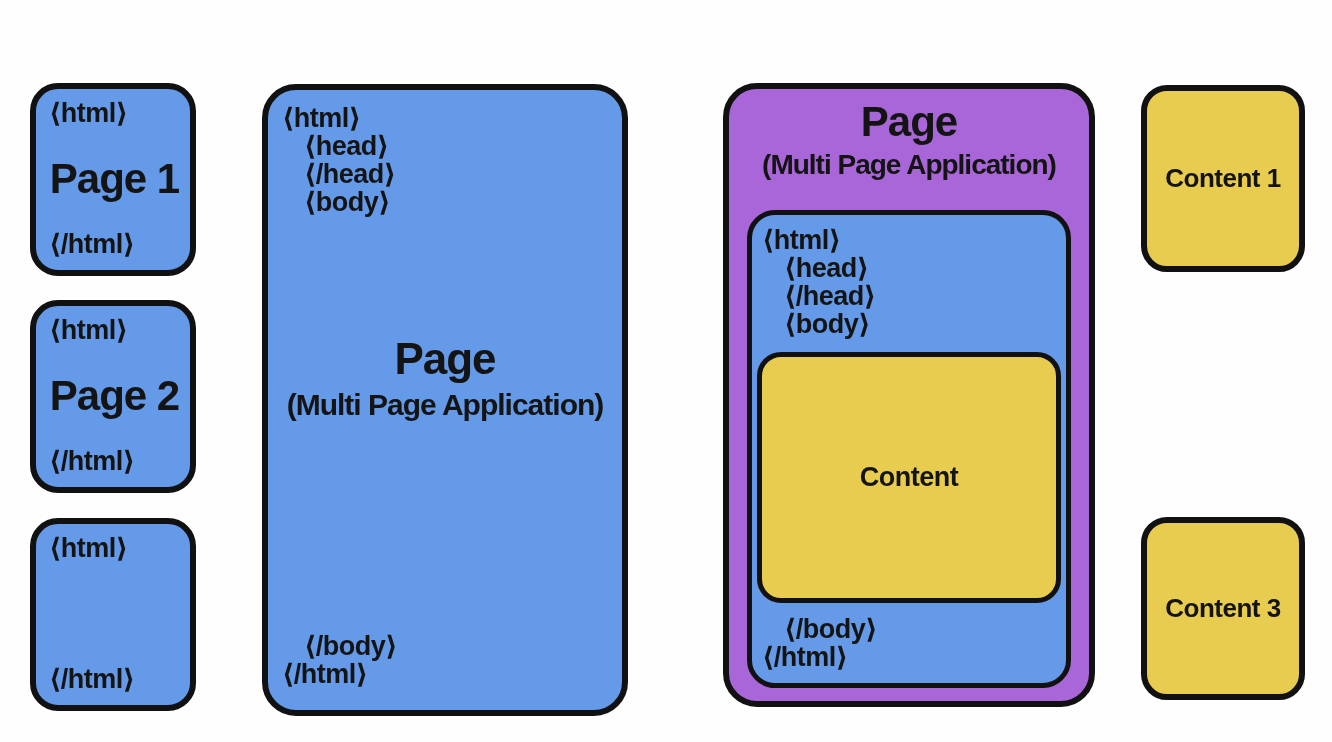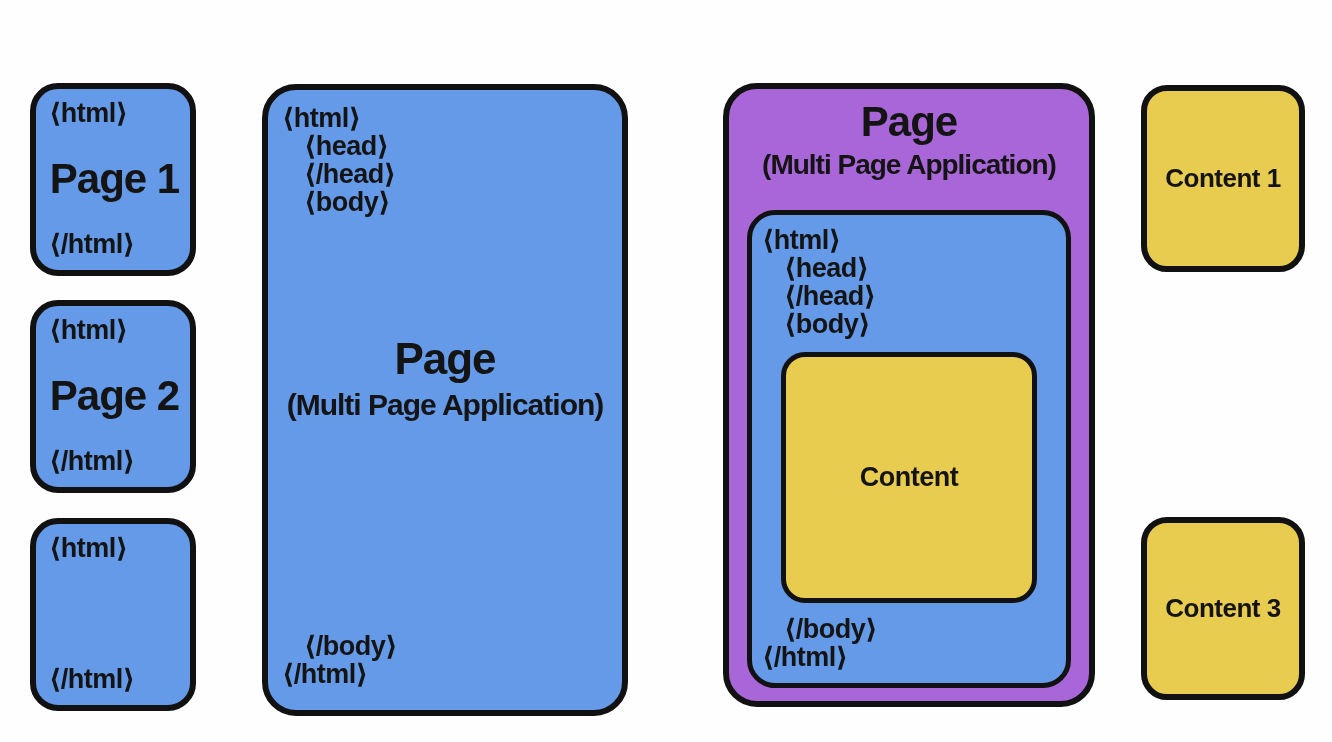--- a/index.html
+++ b/index.html
@@ -99,21 +99,21 @@
     border: 5px solid #111111;
     border-radius: 28px;
   }
   .spa-doc .tags-top { top: 11px; left: 10px; }
   .spa-doc .tags-bottom { bottom: 12px; left: 10px; }
   .spa-content {
     position: absolute;
     top: 137px;
     left: 50%;
     transform: translateX(-50%);
-    width: 256px;
+    width: 304px;
     height: 251px;
     border: 5px solid #111111;
     border-radius: 24px;
     display: flex;
     align-items: center;
     justify-content: center;
     font-size: 27px;
     font-weight: 700;
     letter-spacing: -0.5px;
   }

